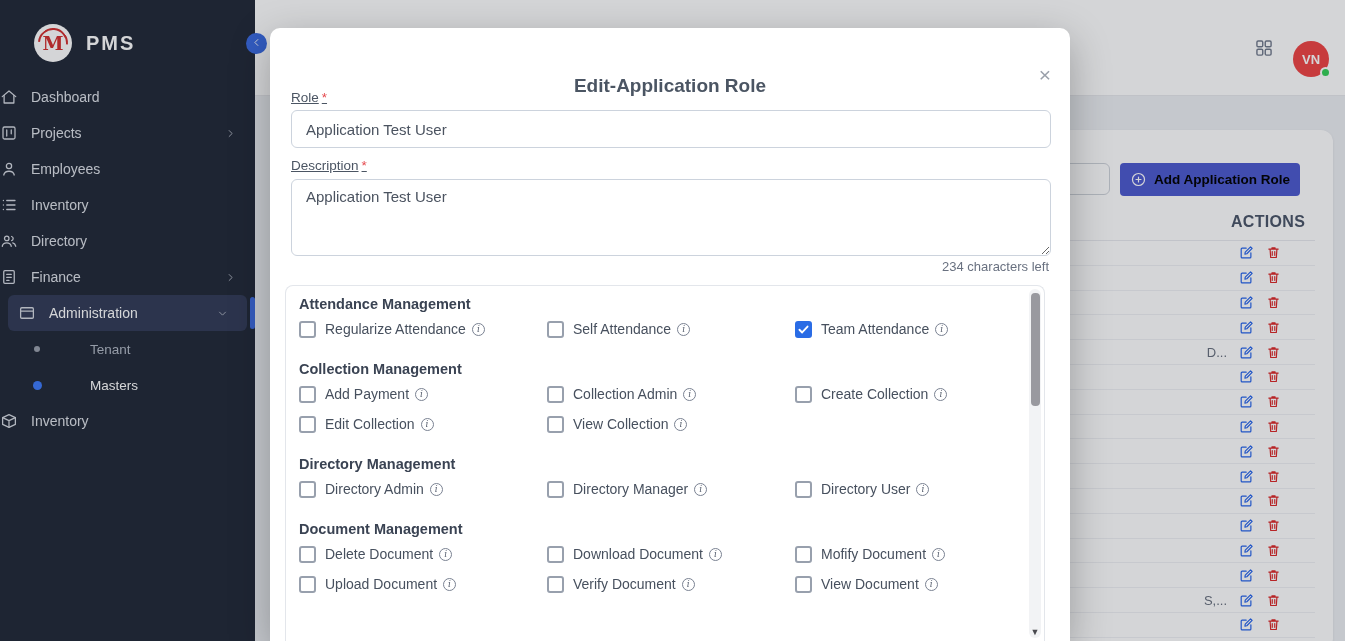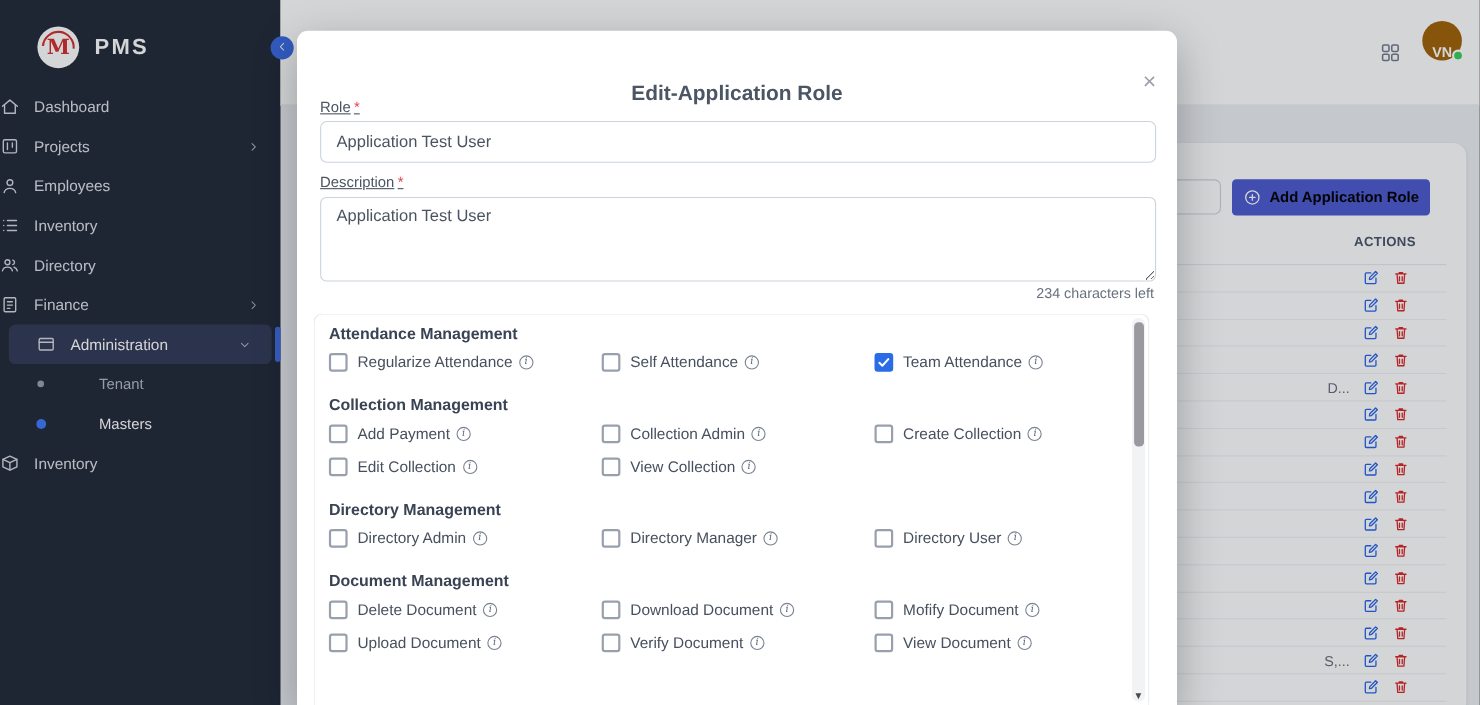--- a/index.html
+++ b/index.html
@@ -15,21 +15,21 @@
   .logo-circle { position:relative; width:38px; height:38px; border-radius:50%; background:#fff;
     display:flex; align-items:center; justify-content:center; }
   .logo-circle::after { content:""; position:absolute; inset:4px; border-radius:50%;
     border:2.5px solid #d32f2f; border-left-color:transparent; border-bottom-color:transparent;
     transform:rotate(-40deg); }
   .logo-m { color:#d32f2f; font-weight:bold; font-size:19px; font-family:"DejaVu Serif", serif; }
   .brand-name { color:#fff; font-size:20px; font-weight:bold; letter-spacing:2px; }
 
   .nav-item { position:relative; display:flex; align-items:center; height:36px; 
     color:#dde1e8; font-size:14px; cursor:pointer; }
-  .nav-item.active { background:#323b57; margin:0 8px; border-radius:6px; padding-left:25px; color:#fff; }
+  .nav-item.active { background:#323b57; margin:0 8px; border-radius:6px; padding-left:10px; color:#fff; }
   .active-bar { position:absolute; right:-8px; top:2px; width:5px; height:32px; background:#3d6be0; border-radius:3px; }
   .nav-icon { width:18px; height:18px; margin-right:13px; display:inline-flex; color:#d6dae2; }
   .nav-icon svg { width:18px; height:18px; }
   .nav-label { flex:1; }
   .nav-chevron { margin-right:18px; display:inline-flex; color:#aeb4c1; }
   .nav-chevron svg { width:13px; height:13px; }
   .nav-item.sub { padding-left:34px; font-size:13.5px; color:#b3bac6; }
   .nav-item.sub.sub-active { color:#fff; }
   .bullet-cell { width:56px; display:flex; align-items:center; }
   .bullet { width:6px; height:6px; border-radius:50%; background:#9aa0ac; }
@@ -39,36 +39,36 @@
     background:#3a6be2; border:none; color:#fff; display:flex; align-items:center; justify-content:center;
     cursor:pointer; z-index:2; }
   .collapse-btn svg { width:13px; height:13px; }
 
   
   .topbar { position:absolute; left:255px; top:0; width:1090px; height:96px; background:#fff;
     border-bottom:1px solid #e7e8ec; z-index:1; }
   .apps-icon { position:absolute; left:1254px; top:38px; width:20px; height:20px; color:#717a8c;
     z-index:2; cursor:pointer; display:inline-flex; }
   .apps-icon svg { width:20px; height:20px; }
-  .avatar { position:absolute; left:1293px; top:19px; width:36px; height:36px; border-radius:50%;
-    background:#a16207; color:#fff; display:flex; align-items:flex-end; justify-content:center;
+  .avatar { position:absolute; left:1293px; top:41px; width:36px; height:36px; border-radius:50%;
+    background:#ef4444; color:#fff; display:flex; align-items:center; justify-content:center;
     font-size:13px; font-weight:bold; z-index:2; cursor:pointer; }
   .status-dot { position:absolute; right:-2px; bottom:-1px; width:11px; height:11px; border-radius:50%;
     background:#35d058; border:2px solid #fff; }
 
   .card { position:absolute; left:280px; top:130px; width:1053px; height:520px; background:#fff;
     border-radius:12px; box-shadow:0 1px 3px rgba(0,0,0,.08); z-index:1; }
   .search-box { position:absolute; left:990px; top:163px; width:120px; height:32px; background:#fff;
     border:1px solid #cfd3da; border-radius:6px; z-index:2; }
   .add-btn { position:absolute; left:1120px; top:163px; width:180px; height:33px; background:#4c59cf;
     border:none; border-radius:4px; color:#000000; font-size:13.5px; font-weight:bold;
     font-family:"Liberation Sans", sans-serif; display:flex; align-items:center; justify-content:center;
     gap:7px; cursor:pointer; z-index:2; }
   .add-btn svg { width:17px; height:17px; }
-  .actions-header { position:absolute; left:1231px; top:213px; font-size:12px; font-weight:bold;
+  .actions-header { position:absolute; left:1231px; top:213px; font-size:16px; font-weight:bold;
     color:#4a5568; letter-spacing:.3px; z-index:2; }
   .rows { position:absolute; left:930px; top:240px; width:385px; z-index:2; border-top:1px solid #e8eaee; }
   .bg-row { height:24.8px; display:flex; align-items:center; justify-content:flex-end; column-gap:12px;
     padding-right:34px; border-bottom:1px solid #f0f1f4; }
   .row-frag { color:#68707e; font-size:13px; }
   .row-icon { display:inline-flex; cursor:pointer; }
   .row-icon svg { width:15px; height:15px; }
 
   
   .overlay { position:absolute; inset:0; background:rgba(18,22,34,.18); z-index:10; }

